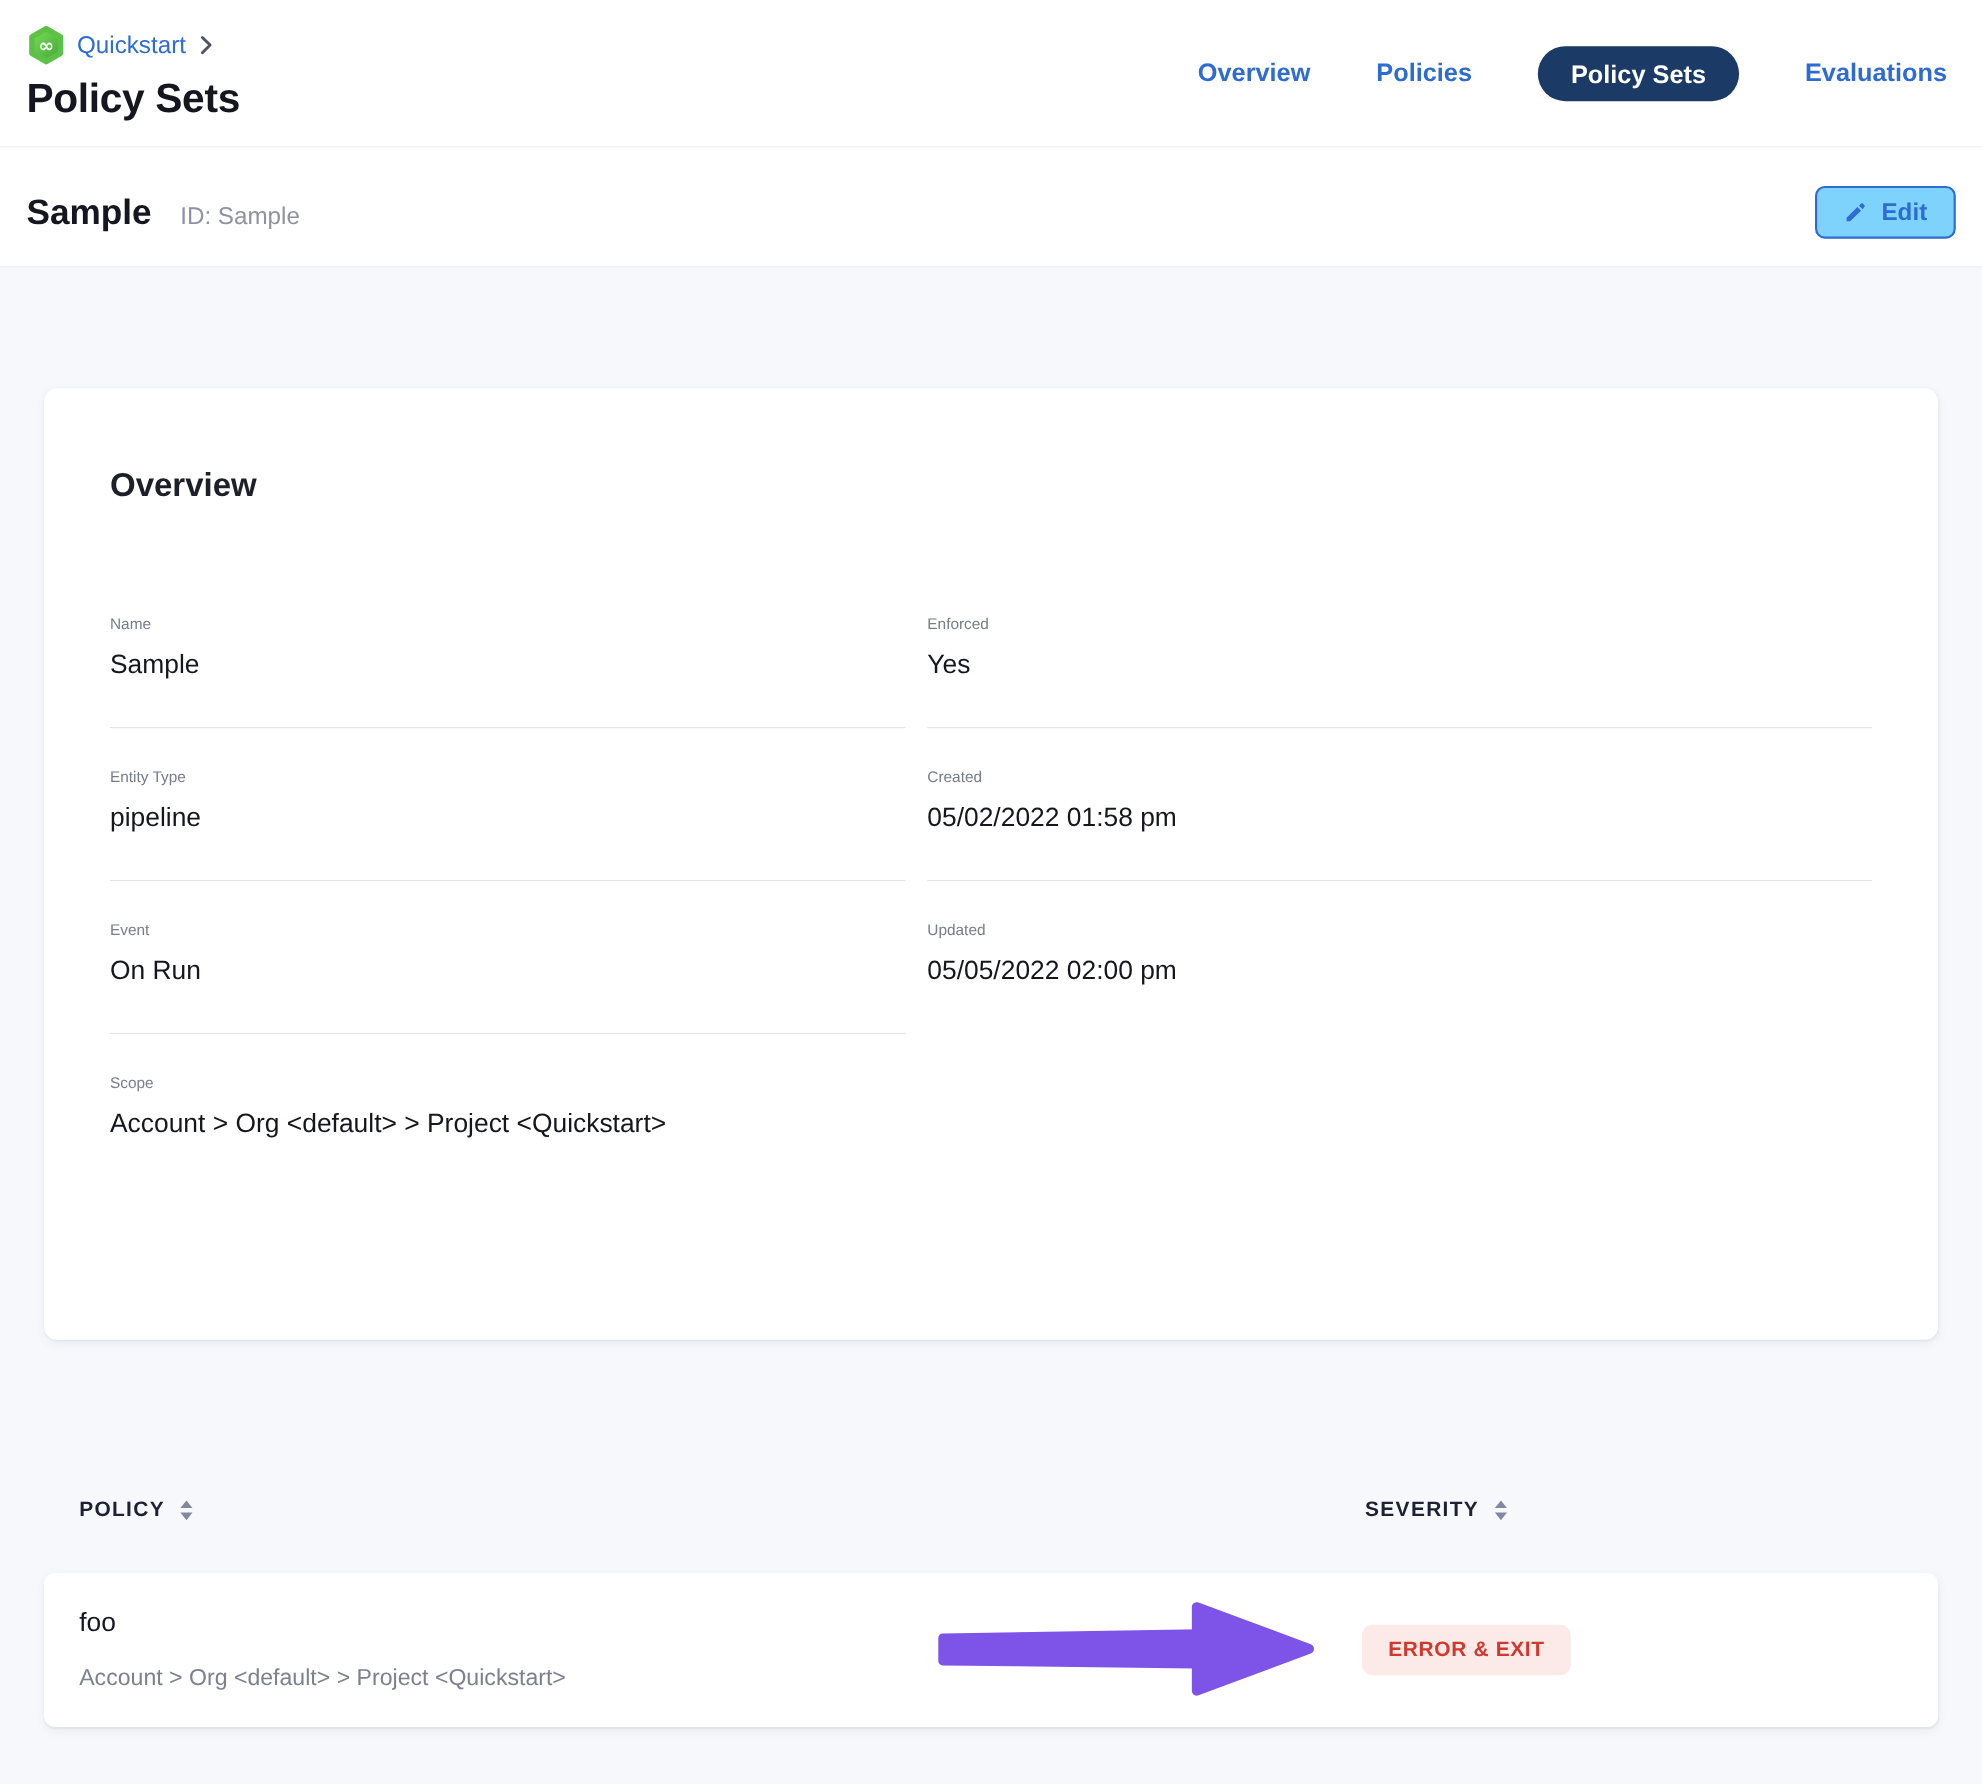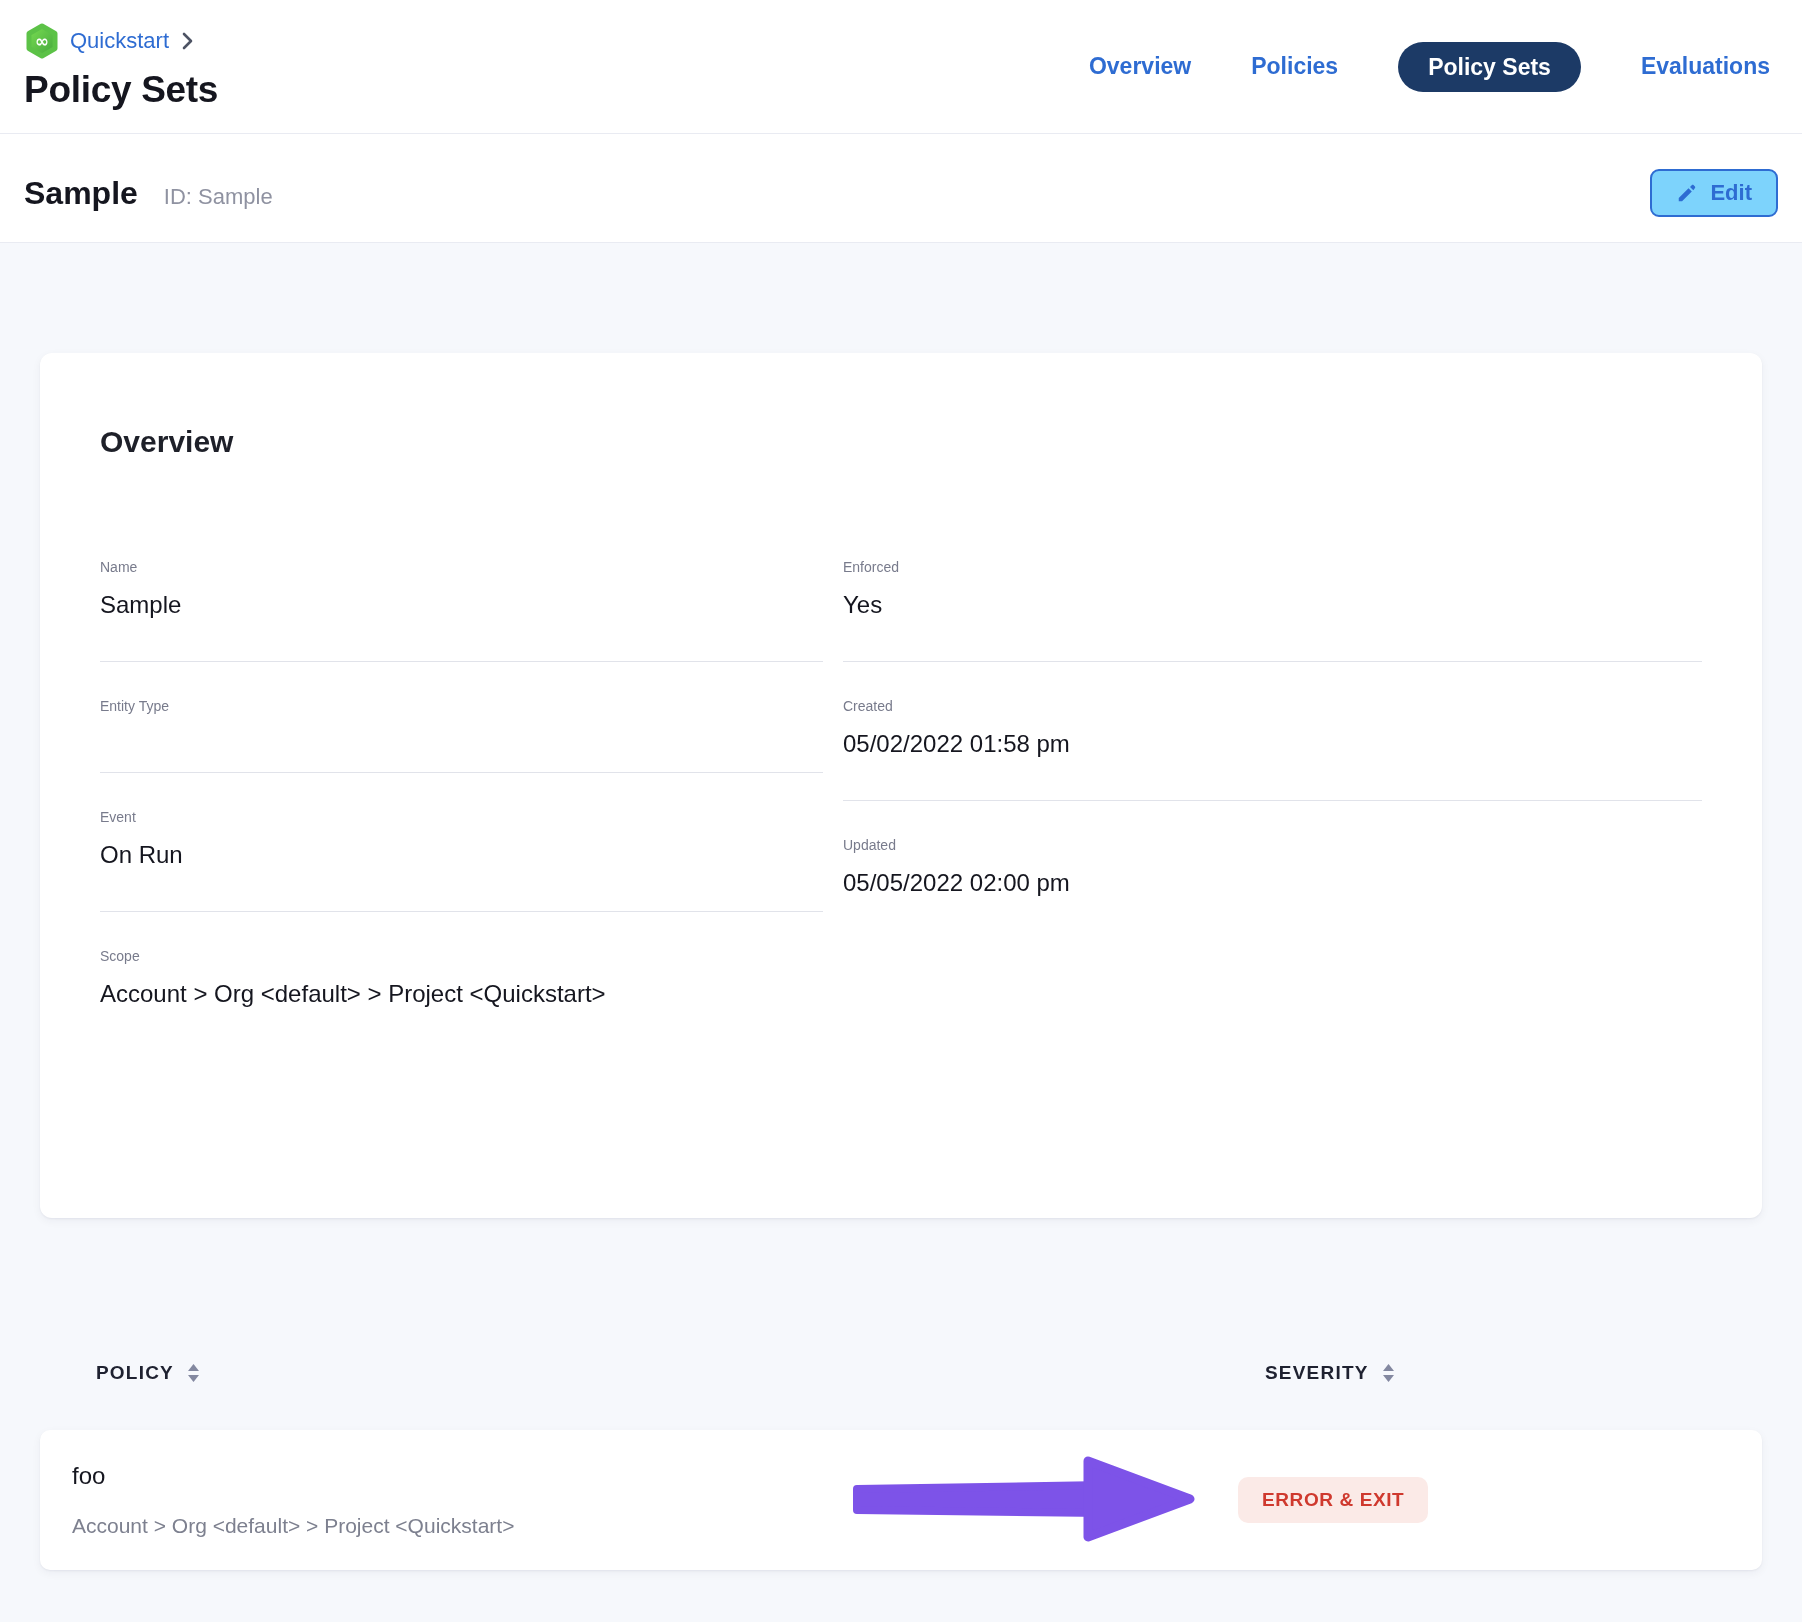--- a/index.html
+++ b/index.html
@@ -63,21 +63,21 @@
   .fcol { display:flex; flex-direction:column; }
   .field { padding:36px 0 42px 0; border-bottom:1px solid #e1e3ea; }
   .field:first-child { padding-top:0; }
   .field.last { border-bottom:none; }
   .field .flabel { font-size:14px; color:#787b8c; margin-bottom:16px; }
   .field .fvalue { font-size:24px; color:#15161f; }
 
   
   .table-head { margin:144px 0 42px 0; position:relative; height:26px; }
   .th { display:inline-flex; align-items:center; gap:12px; cursor:pointer; }
-  .th-label { font-size:19px; font-weight:700; letter-spacing:1.2px; color:#1e2130;margin-left:24px; }
+  .th-label { font-size:19px; font-weight:700; letter-spacing:1.2px; color:#1e2130; }
   .th-policy { position:absolute; left:32px; top:0; }
   .th-severity { position:absolute; left:1201px; top:0; }
 
   .row-card {
     height:140px; position:relative; display:flex; align-items:center;
     padding-left:32px; cursor:pointer; border-radius:10px;
   }
   .policy-cell { display:flex; flex-direction:column; gap:24px; }
   .policy-name { font-size:24px; color:#15161f; }
   .policy-scope { font-size:21px; color:#7d808f; }
@@ -148,20 +148,21 @@
   <div class="card overview-card">
     <h2 class="overview-heading">Overview</h2>
     <div class="fields">
       <div class="fcol">
         <div class="field">
           <div class="flabel">Name</div>
           <div class="fvalue">Sample</div>
         </div>
         <div class="field">
           <div class="flabel">Entity Type</div>
+          <div class="fvalue">pipeline</div>
         </div>
         <div class="field">
           <div class="flabel">Event</div>
           <div class="fvalue">On Run</div>
         </div>
         <div class="field last">
           <div class="flabel">Scope</div>
           <div class="fvalue">Account &gt; Org &lt;default&gt; &gt; Project &lt;Quickstart&gt;</div>
         </div>
       </div>

